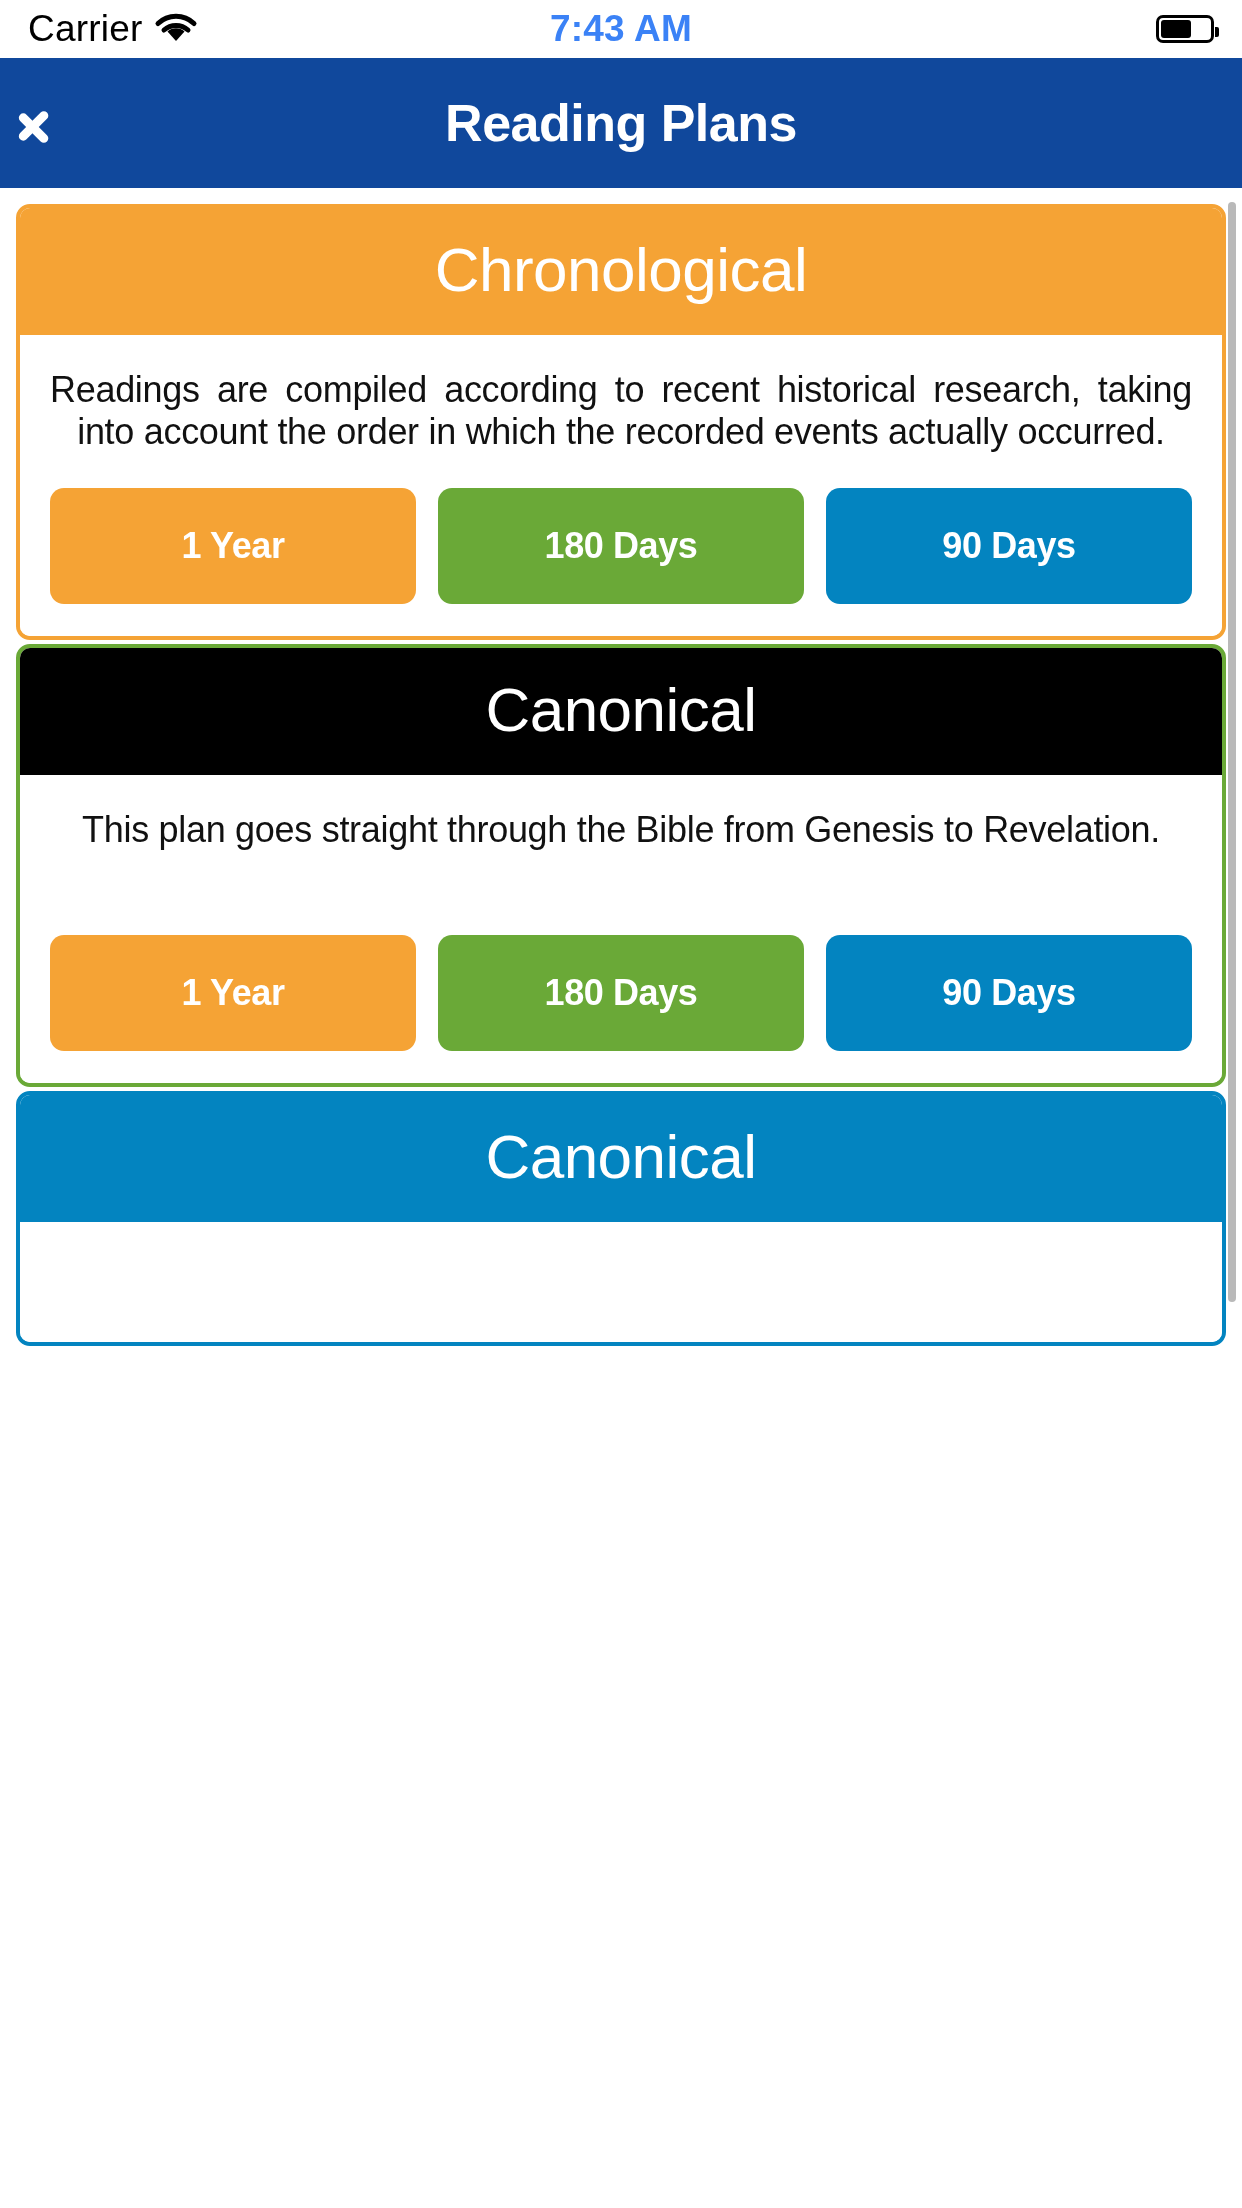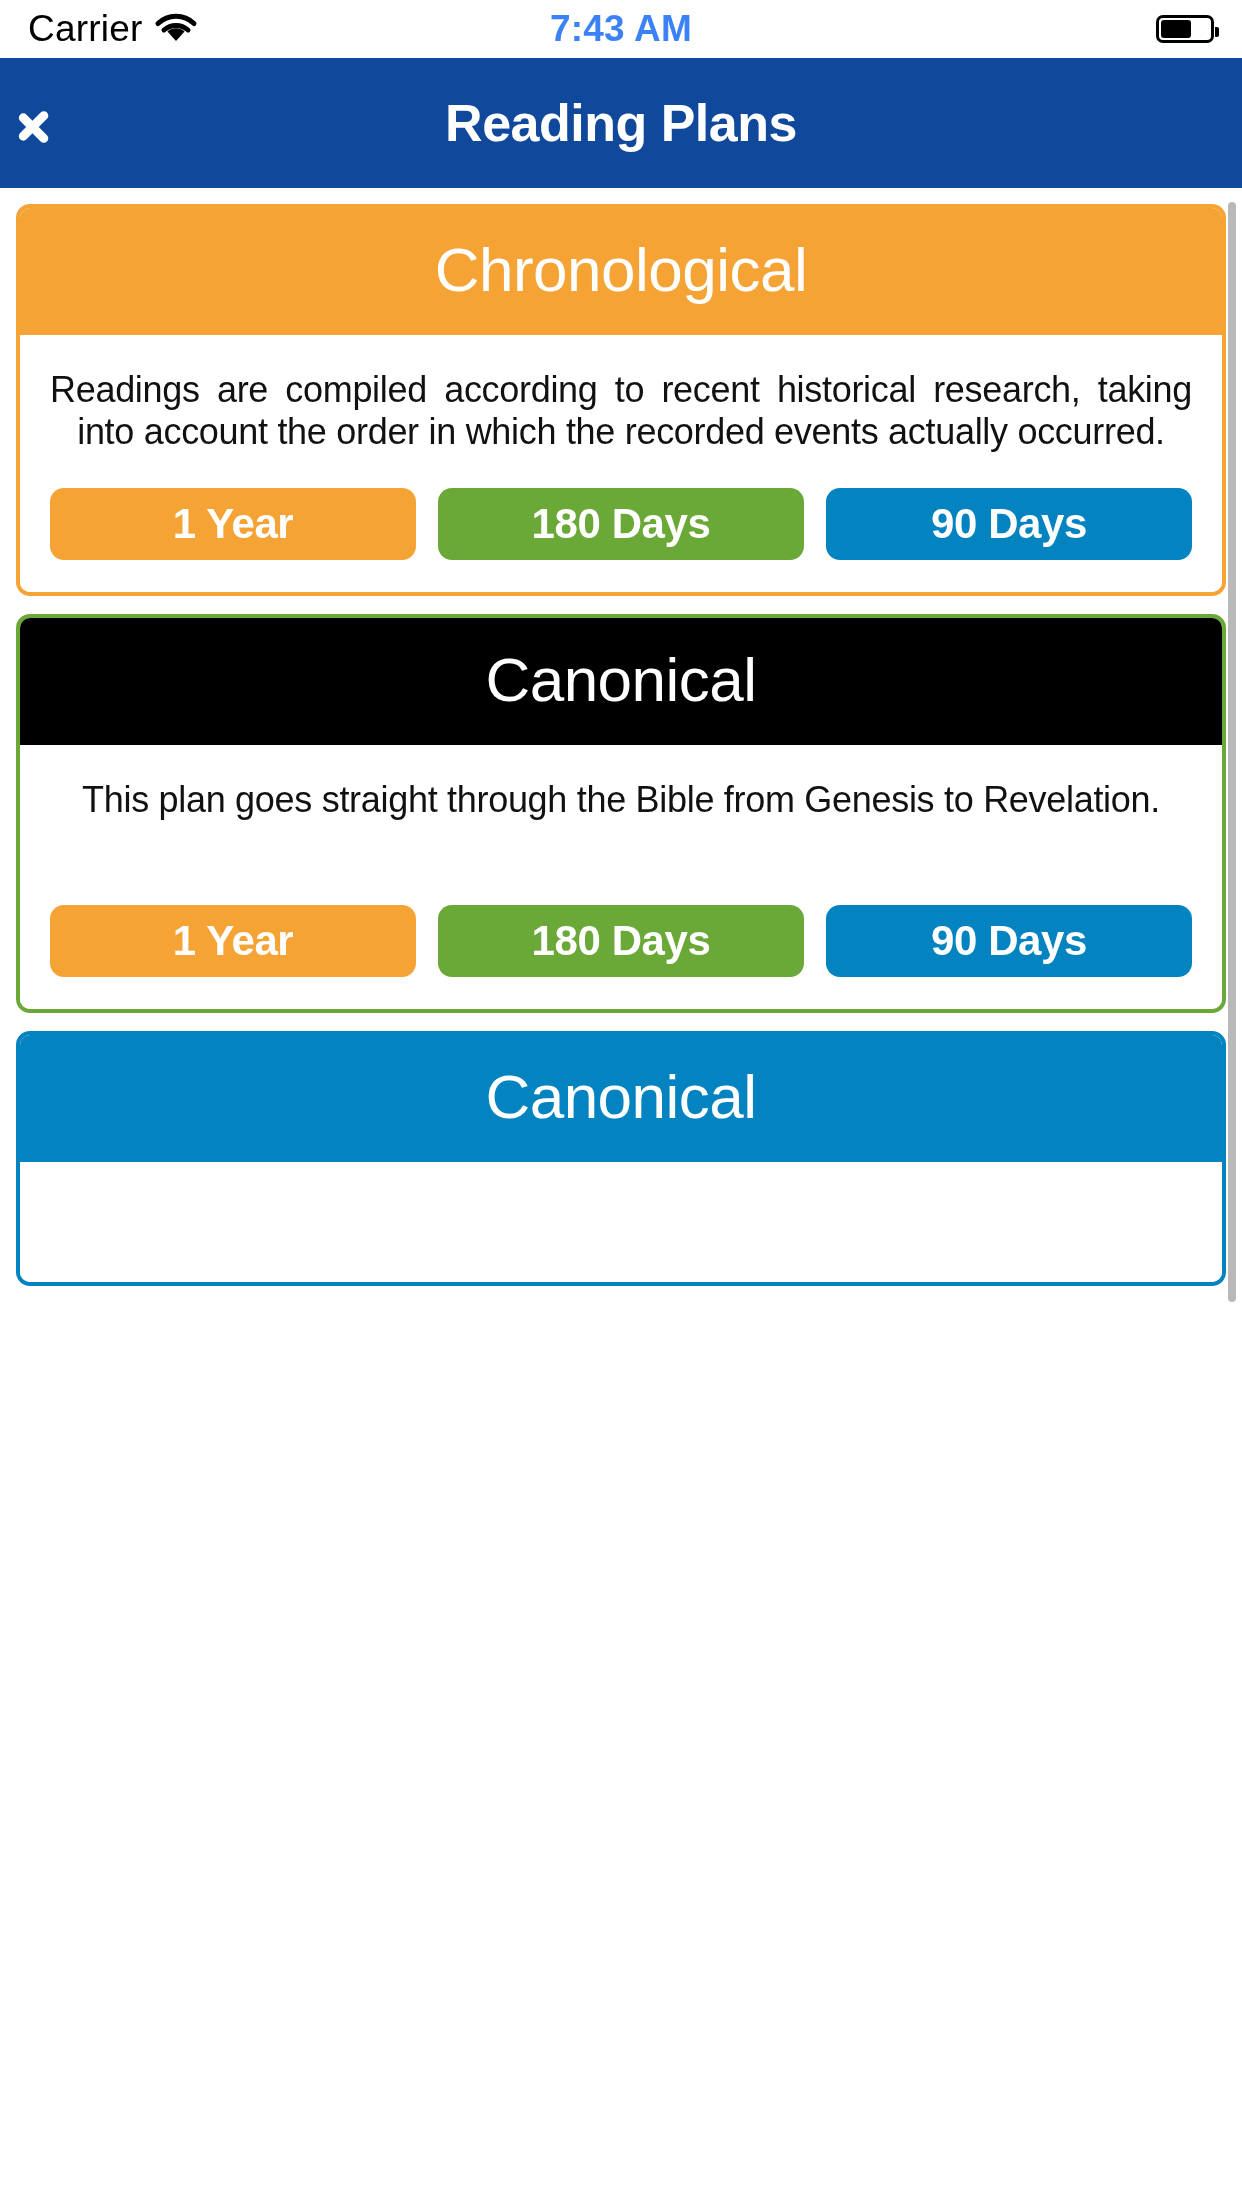--- a/index.html
+++ b/index.html
@@ -132,21 +132,21 @@
     height: 1100px;
     background: #b9b9b9;
     border-radius: 4px;
   }
 
   
   .plan-card {
     border-radius: 14px;
     border: 4px solid;
     overflow: hidden;
-    margin-bottom: 18px;
+    margin-bottom: 4px;
     background: #fff;
   }
   .plan-header {
     text-align: center;
     color: #ffffff;
     font-size: 62px;
     font-weight: normal;
     padding: 26px 0 30px 0;
     letter-spacing: -0.5px;
   }
@@ -162,25 +162,25 @@
     text-align-last: center;
     letter-spacing: -0.3px;
   }
   .plan-buttons {
     display: flex;
     gap: 22px;
     padding: 34px 0 32px 0;
   }
   .plan-btn {
     flex: 1;
-    height: 72px;
+    height: 116px;
     border: none;
     border-radius: 14px;
     color: #ffffff;
-    font-size: 42px;
+    font-size: 36px;
     font-weight: bold;
     font-family: "Liberation Sans", sans-serif;
     letter-spacing: -0.4px;
     cursor: pointer;
     display: flex;
     align-items: center;
     justify-content: center;
   }
 
   

